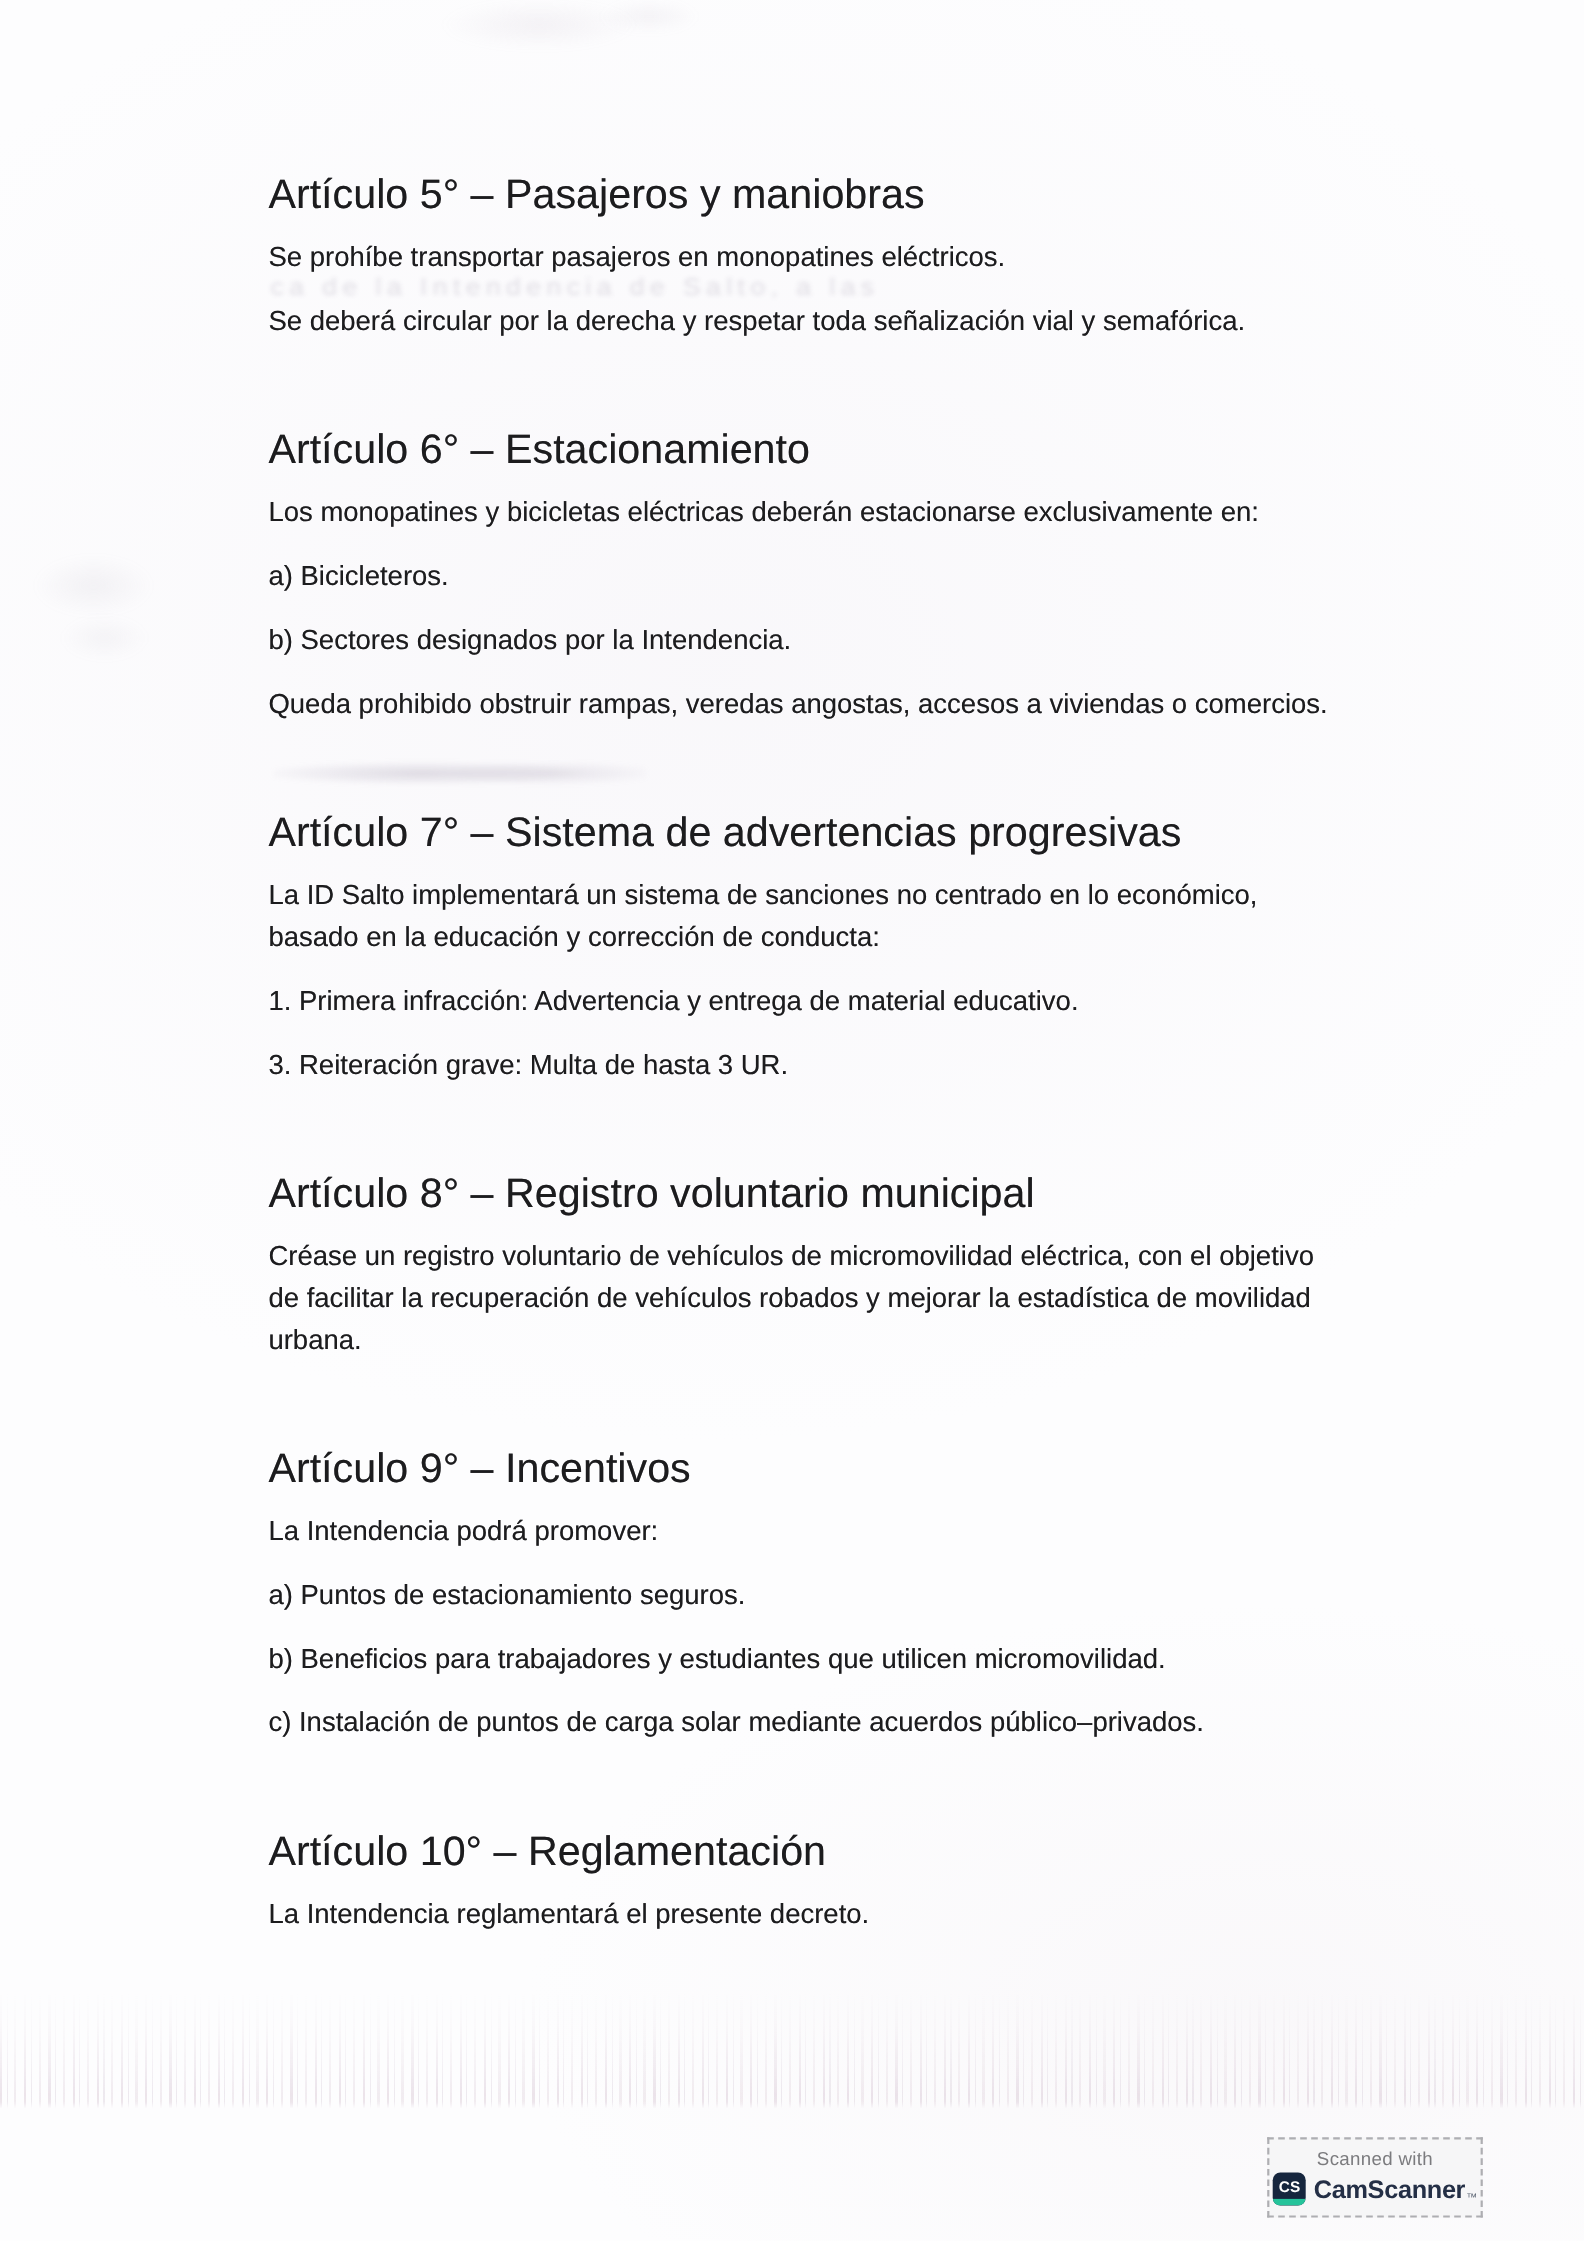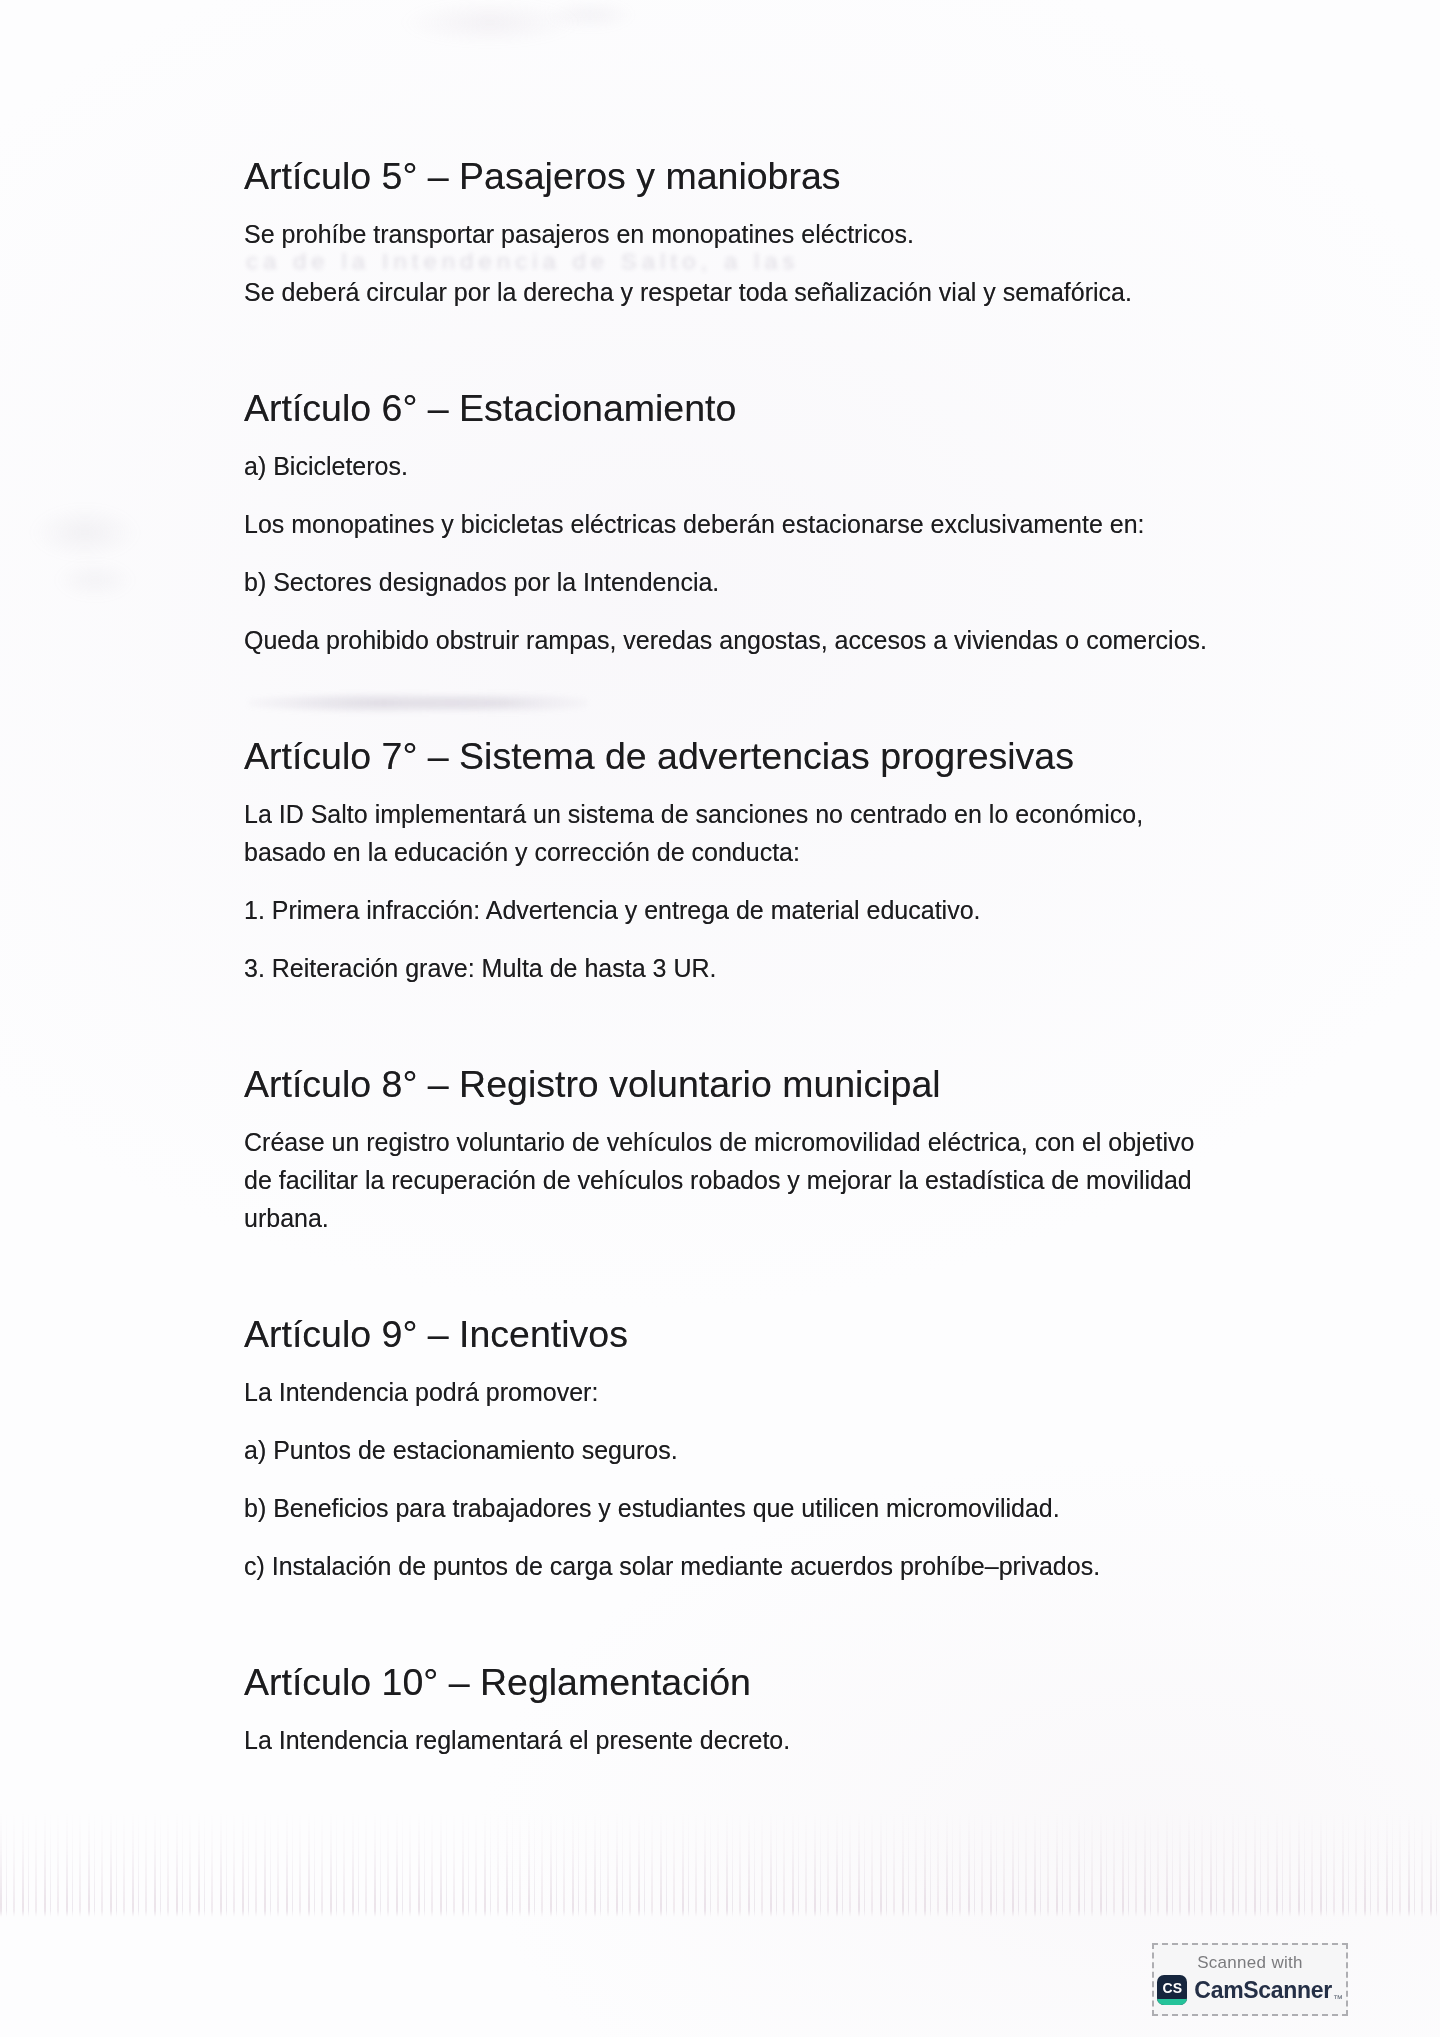--- a/index.html
+++ b/index.html
@@ -177,22 +177,22 @@
   <div class="content">
 
     <section>
       <h2 class="heading">Artículo 5° – Pasajeros y maniobras</h2>
       <p class="para">Se prohíbe transportar pasajeros en monopatines eléctricos.</p>
       <p class="para">Se deberá circular por la derecha y respetar toda señalización vial y semafórica.</p>
     </section>
 
     <section>
       <h2 class="heading">Artículo 6° – Estacionamiento</h2>
+      <p class="para">Los monopatines y bicicletas eléctricas deberán estacionarse exclusivamente en:</p>
       <p class="para">a) Bicicleteros.</p>
-      <p class="para">Los monopatines y bicicletas eléctricas deberán estacionarse exclusivamente en:</p>
       <p class="para">b) Sectores designados por la Intendencia.</p>
       <p class="para">Queda prohibido obstruir rampas, veredas angostas, accesos a viviendas o comercios.</p>
     </section>
 
     <section>
       <h2 class="heading">Artículo 7° – Sistema de advertencias progresivas</h2>
       <p class="para">La ID Salto implementará un sistema de sanciones no centrado en lo económico,
 basado en la educación y corrección de conducta:</p>
       <p class="para">1. Primera infracción: Advertencia y entrega de material educativo.</p>
       <p class="para">3. Reiteración grave: Multa de hasta 3 UR.</p>
@@ -203,21 +203,21 @@
       <p class="para">Créase un registro voluntario de vehículos de micromovilidad eléctrica, con el objetivo
 de facilitar la recuperación de vehículos robados y mejorar la estadística de movilidad
 urbana.</p>
     </section>
 
     <section>
       <h2 class="heading">Artículo 9° – Incentivos</h2>
       <p class="para">La Intendencia podrá promover:</p>
       <p class="para">a) Puntos de estacionamiento seguros.</p>
       <p class="para">b) Beneficios para trabajadores y estudiantes que utilicen micromovilidad.</p>
-      <p class="para">c) Instalación de puntos de carga solar mediante acuerdos prohíbe–privados.</p>
+      <p class="para">c) Instalación de puntos de carga solar mediante acuerdos público–privados.</p>
     </section>
 
     <section>
       <h2 class="heading">Artículo 10° – Reglamentación</h2>
       <p class="para">La Intendencia reglamentará el presente decreto.</p>
     </section>
 
   </div>
 
   <div class="scan-band"></div>

